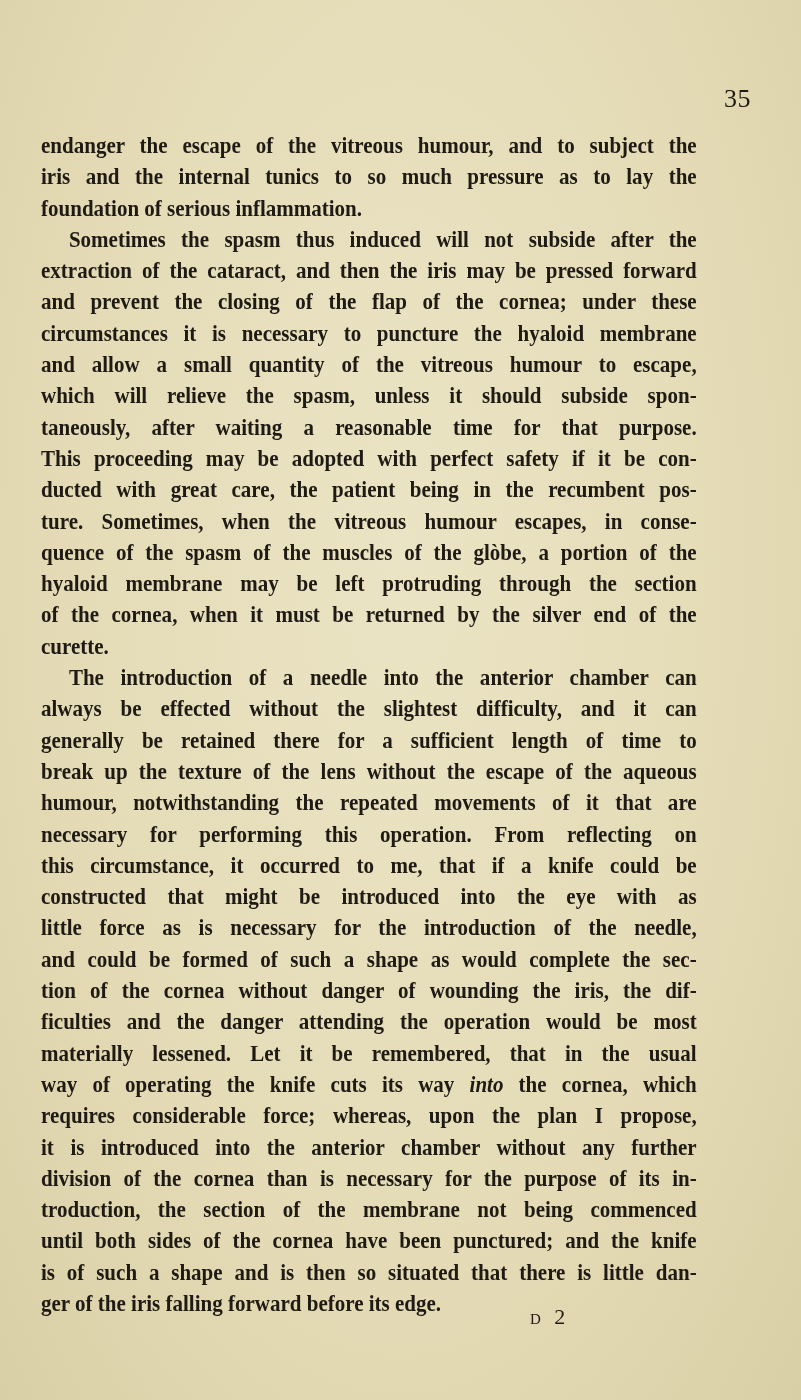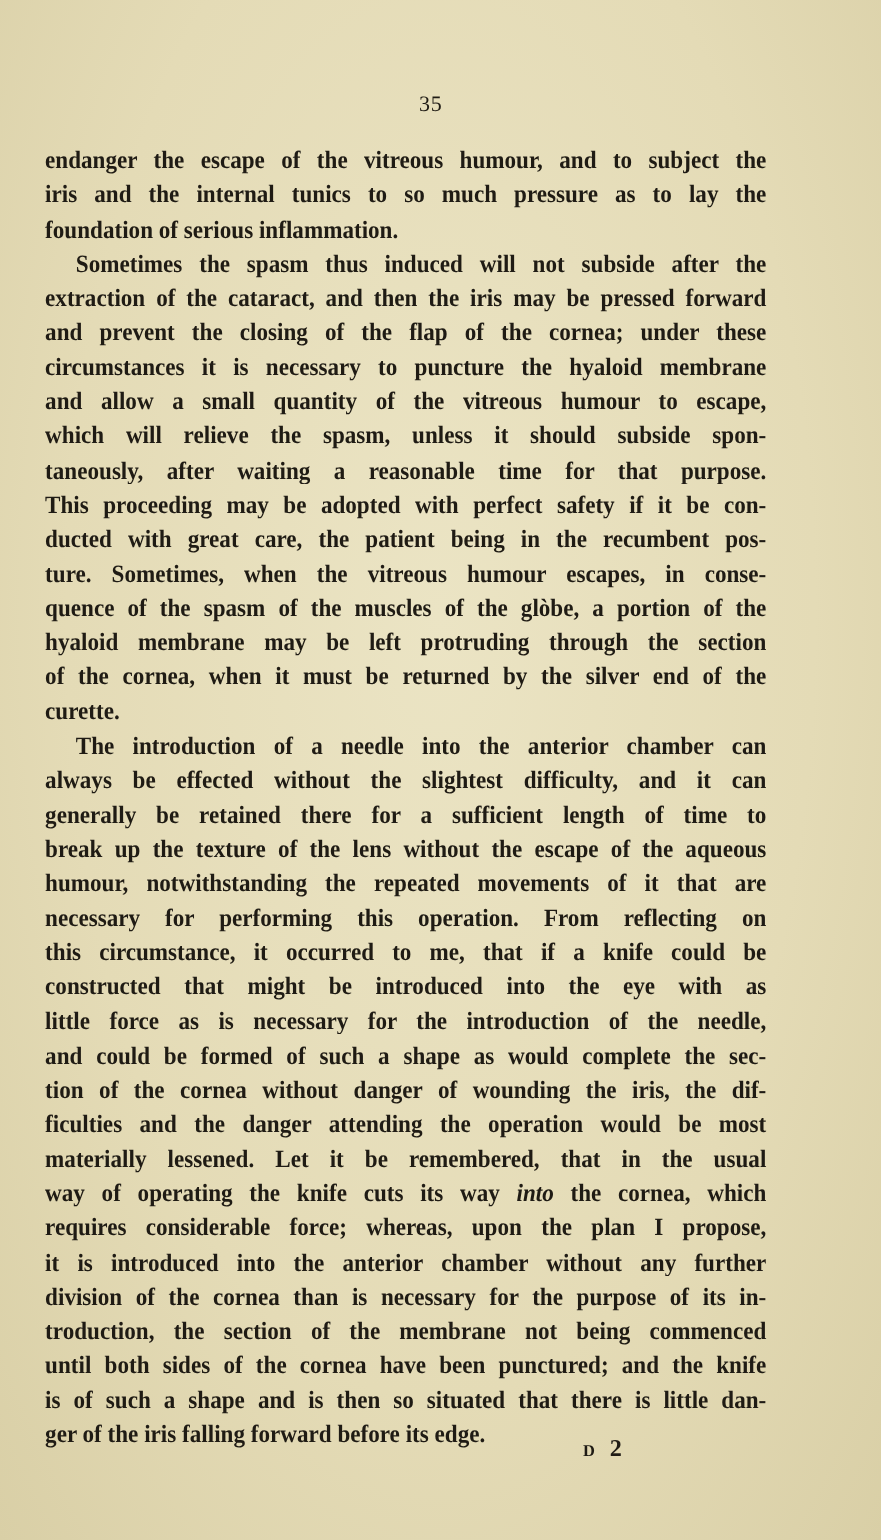--- a/index.html
+++ b/index.html
@@ -22,24 +22,23 @@
       position: absolute;
       left: 0; top: 0;
       width: 801px;
       height: 1400px;
     }
     .folio {
       position: absolute;
       top: 84px;
       left: 0;
       width: 751px;
-      text-align: center;
-      font-size: 20px;
+      text-align: right;
+      font-size: 26px;
       letter-spacing: 0.5px;
-      margin-left: 16px;
     }
     .text-block {
       position: absolute;
       left: 41px;
       top: 130px;
       width: 656px;
       font-weight: bold;
     }
     .line {
       display: block;
@@ -62,21 +61,20 @@
     }
     .line em {
       font-style: italic;
     }
     .signature {
       position: absolute;
       left: 530px;
       top: 1304px;
       font-size: 22px;
       letter-spacing: 4px;
-      font-weight: bold;
     }
     .signature .small-caps {
       font-size: 15px;
     }
   </style>
 </head>
 <body>
 
 <div class="page">
   <div class="folio">35</div>

